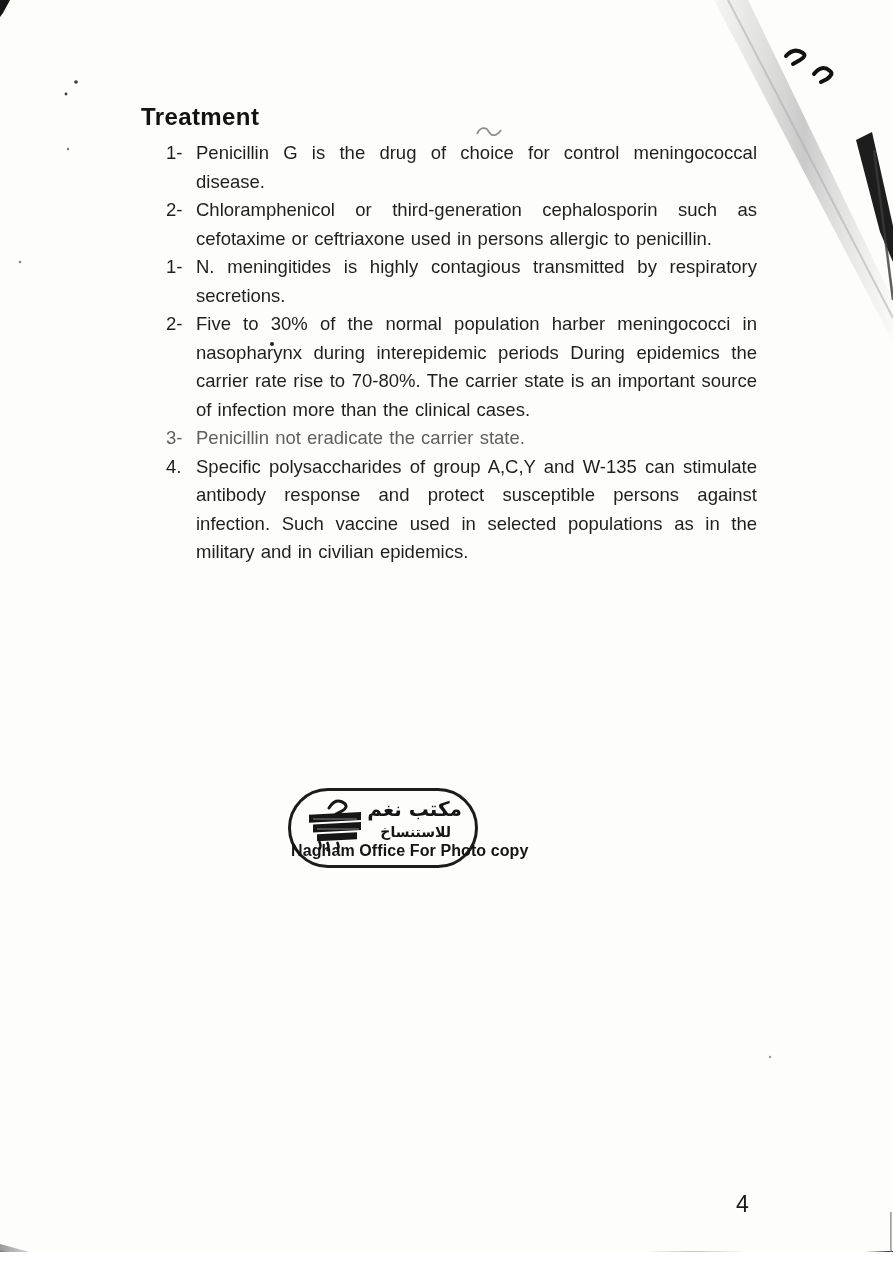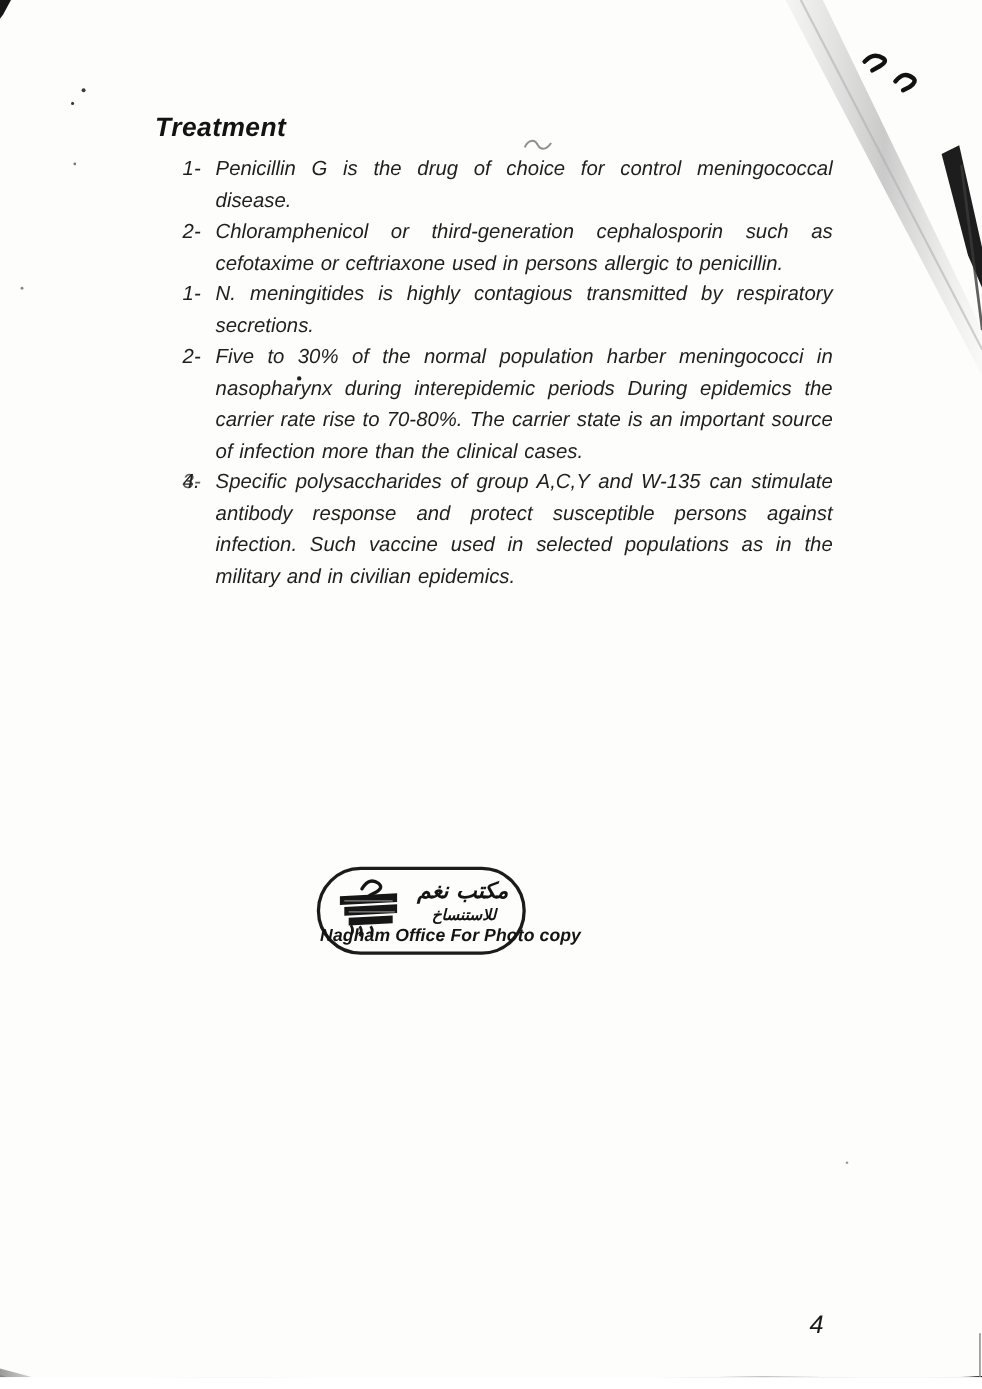--- a/index.html
+++ b/index.html
@@ -8,21 +8,20 @@
     background: #ffffff;
   }
   .page {
     position: relative;
     width: 893px;
     height: 1252px;
     background: #fdfdfc;
     overflow: hidden;
     font-family: "Liberation Sans", sans-serif;
     color: #1f1f1f;
-    font-style: italic;
   }
   .content {
     position: absolute;
     left: 141px;
     top: 102px;
     width: 616px;
   }
   .heading {
     font-size: 24px;
     line-height: 30px;
@@ -142,20 +141,21 @@
       <div class="item">
         <span class="marker">1-</span>
         <div class="para">N. meningitides is highly contagious transmitted by respiratory secretions.</div>
       </div>
       <div class="item">
         <span class="marker">2-</span>
         <div class="para">Five to 30% of the normal population harber meningococci in nasopharynx during interepidemic periods During epidemics the carrier rate rise to 70-80%. The carrier state is an important source of infection more than the clinical cases.</div>
       </div>
       <div class="item">
         <span class="marker faded">3-</span>
+        <div class="para faded">Penicillin not eradicate the carrier state.</div>
       </div>
       <div class="item">
         <span class="marker">4.</span>
         <div class="para">Specific polysaccharides of group A,C,Y and W-135 can stimulate antibody response and protect susceptible persons against infection. Such vaccine used in selected populations as in the military and in civilian epidemics.</div>
       </div>
     </div>
 
   </div>
 
   <div class="stamp">

